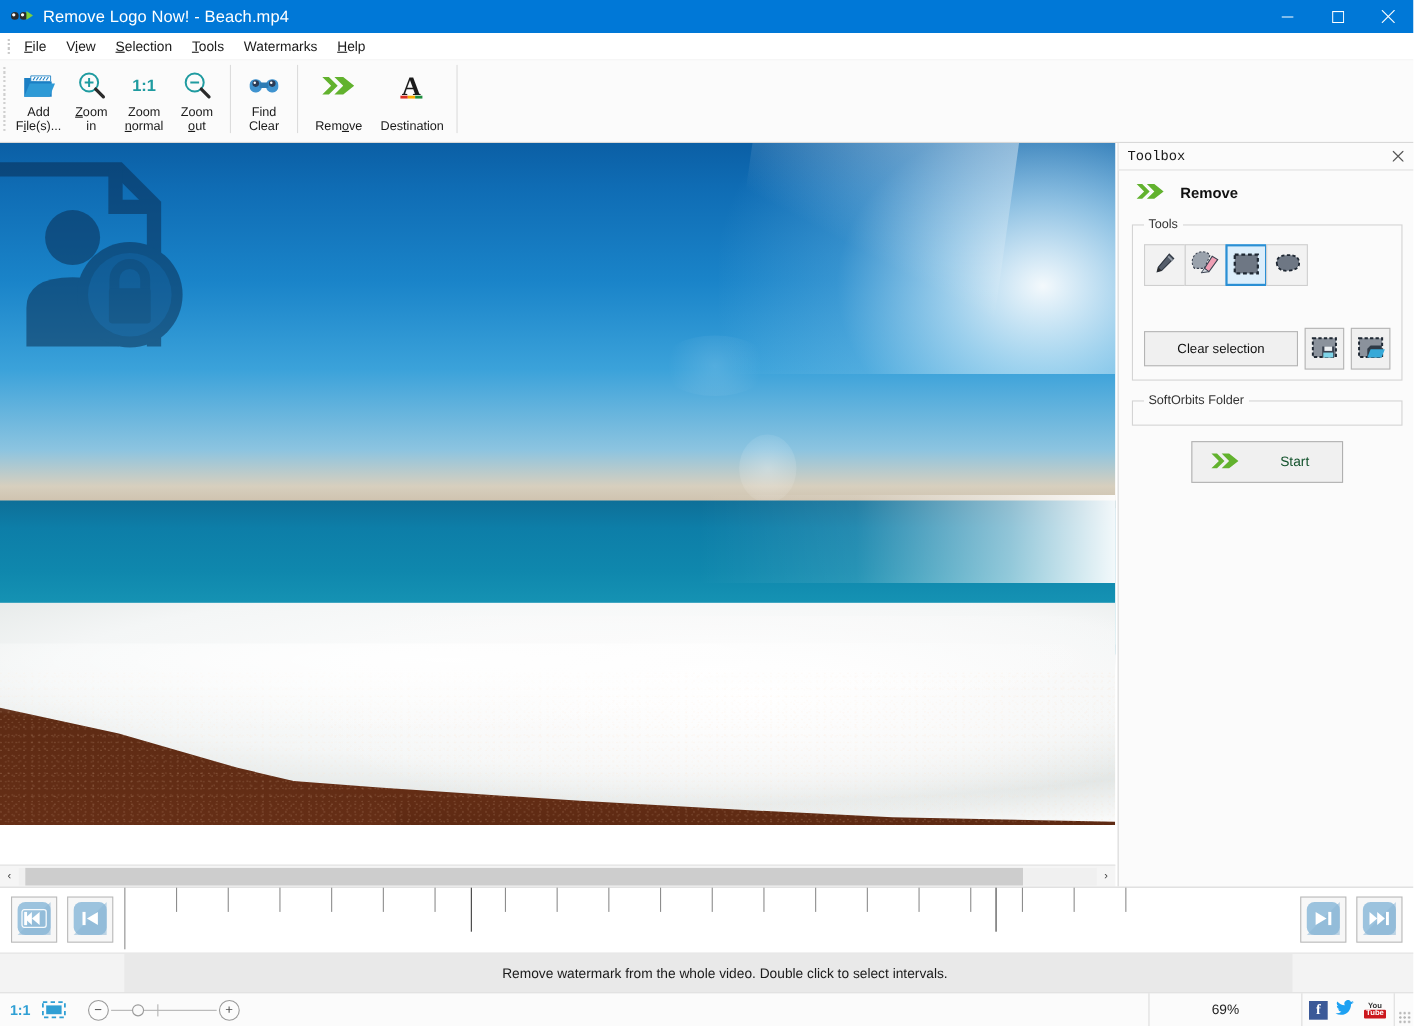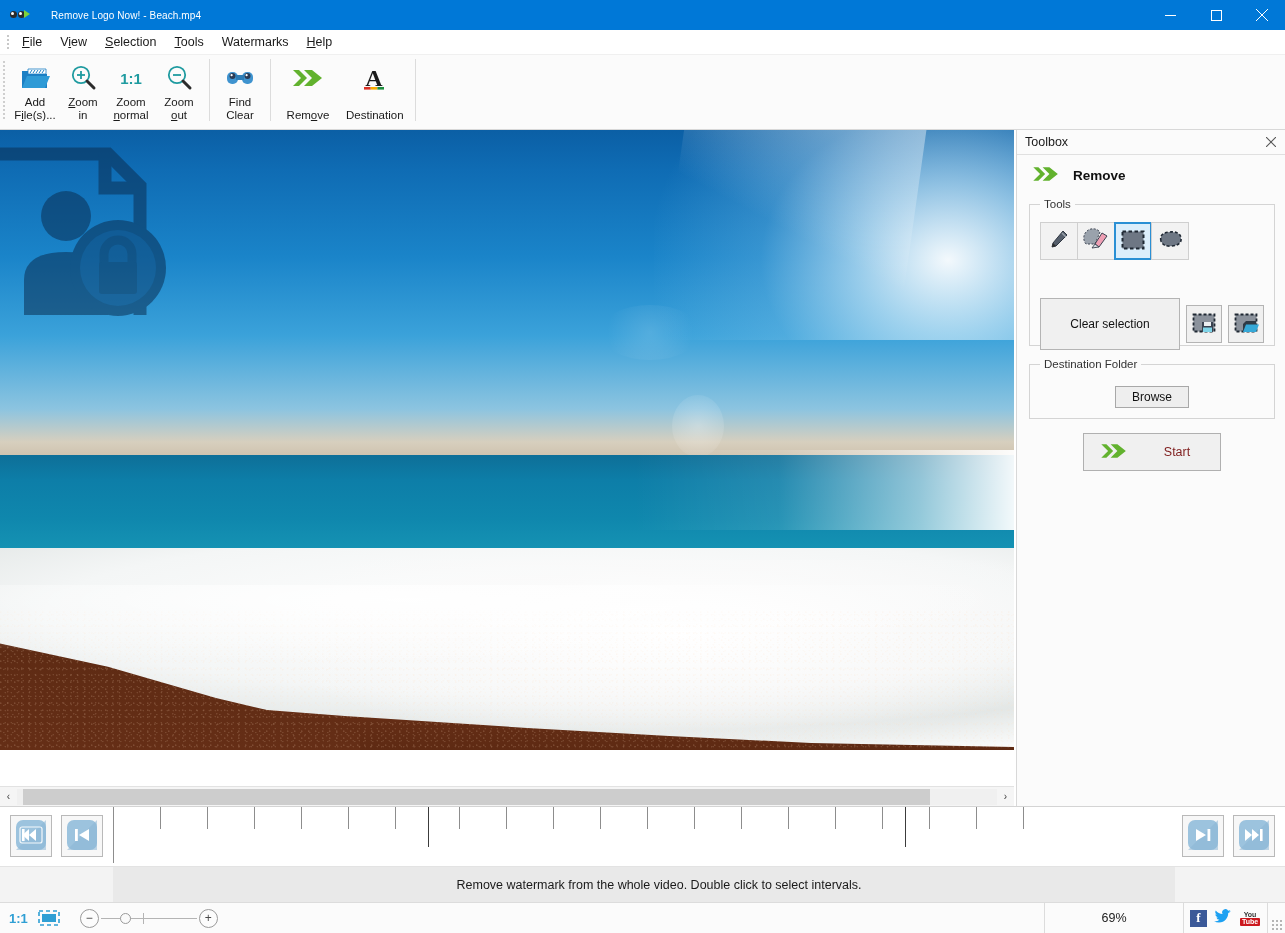--- a/index.html
+++ b/index.html
@@ -20,21 +20,21 @@
   .tb-icon { width: 22px; height: 16px; margin-left: 9px; position: relative; }
   .tb-icon .eyeball { position:absolute; width:7px; height:7px; border-radius:50%;
         background:#2b2b2b; top:4px; }
   .tb-icon .eyeball.l { left:1px; } .tb-icon .eyeball.r { left:9px; }
   .tb-icon .glint { position:absolute; width:3px; height:3px; border-radius:50%;
         background:#fff; top:5px; }
   .tb-icon .glint.l { left:2px; } .tb-icon .glint.r { left:10px; }
   .tb-icon .swoosh { position:absolute; left:15px; top:3px; width:0; height:0;
         border-left:6px solid #7dd13b; border-top:4px solid transparent;
         border-bottom:4px solid transparent; }
-  .tb-title { color:#fff; font-size:10px; margin-left:20px; letter-spacing:0.1px; }
+  .tb-title { color:#fff; font-size:15px; margin-left:8px; letter-spacing:0.1px; }
   .win-controls { position:absolute; right:0; top:0; height:30px; display:flex; }
   .win-btn { width:46px; height:30px; display:flex; align-items:center;
         justify-content:center; color:#fff; }
   .win-btn svg { display:block; }
 
   
   .menubar {
     position:absolute; left:0; top:30px; width:1285px; height:25px;
     background:#ffffff; display:flex; align-items:center;
     border-bottom:1px solid #f0f0f0;
@@ -171,21 +171,21 @@
 
   
   .toolbox {
     position:absolute; left:1016px; top:130px; width:269px; height:676px;
     background:#fbfbfb; border-left:1px solid #d8d8d8;
   }
   .tbx-header {
     height:25px; display:flex; align-items:center; justify-content:space-between;
     padding:0 6px 0 8px; border-bottom:1px solid #e0e0e0; background:#fbfbfb;
   }
-  .tbx-header .t { font-size:12.5px; color:#1a1a1a; }
+  .tbx-header .t { font-size:12.5px; color:#1a1a1a;font-family:Liberation Mono, monospace; }
   .tbx-close { color:#444; font-size:13px; width:16px; height:16px; display:flex;
         align-items:center; justify-content:center; }
   .tbx-body { padding:8px 10px 0 12px; }
   .tbx-title-row { display:flex; align-items:center; gap:10px; margin-bottom:10px; }
   .tbx-title-row .txt { font-weight:bold; font-size:13.5px; color:#111; }
 
   fieldset.grp {
     border:1px solid #d4d4d4; border-radius:0; margin:0 0 12px 0;
     padding:6px 10px 10px 10px;
   }
@@ -193,21 +193,21 @@
 
   .tool-row { display:flex; margin-top:6px; }
   .tool-btn {
     width:38px; height:38px; border:1px solid #cfcfcf; background:#f2f2f2;
     display:flex; align-items:center; justify-content:center; margin-right:-1px;
   }
   .tool-btn.active { border:2px solid #2a8fd4; background:#dceefb; }
 
   .sel-row { display:flex; align-items:center; gap:6px; margin-top:38px; }
   .clear-sel-btn {
-    flex:1; height:52px; border:1px solid #b4b4b4; background:#f0f0f0;
+    flex:1; height:32px; border:1px solid #b4b4b4; background:#f0f0f0;
     font-size:12px; color:#111; display:flex; align-items:center; justify-content:center;
   }
   .icon-btn {
     width:36px; height:38px; border:1px solid #b4b4b4; background:#f0f0f0;
     display:flex; align-items:center; justify-content:center;
   }
 
   .dest-input {
     width:100%; height:42px; border:1px solid #8a8a8a; background:#f0f0f0;
     font-size:12px; color:#111; padding:4px 6px; font-family:"Liberation Sans", sans-serif;
@@ -216,21 +216,21 @@
   .browse-row { display:flex; justify-content:center; margin-top:10px; }
   .browse-btn {
     width:74px; height:22px; border:1px solid #a8a8a8; background:#eeeeee;
     font-size:12px; color:#111; display:flex; align-items:center; justify-content:center;
   }
   .start-row { display:flex; justify-content:center; margin-top:14px; }
   .start-btn {
     width:138px; height:38px; border:1px solid #b0b0b0; background:#f0f0f0;
     display:flex; align-items:center; gap:10px; padding-left:14px;
   }
-  .start-btn .lab { flex:1; text-align:center; font-size:12.5px; color:#7f1d1d; margin-left:-6px; }
+  .start-btn .lab { flex:1; text-align:center; font-size:12.5px; color:#14532d; margin-left:-6px; }
 
   
   .timeline {
     position:absolute; left:0; top:806px; width:1285px; height:60px;
     background:#ffffff; border-top:1px solid #d4d4d4;
   }
   .tl-left-btns { position:absolute; left:10px; top:8px; display:flex; gap:9px; }
   .tl-right-btns { position:absolute; right:10px; top:8px; display:flex; gap:9px; }
   .tl-btn {
     width:42px; height:42px; border:1px solid #b9b9b9; background:#f7f7f7;
@@ -585,24 +585,21 @@
                 <rect x="2.5" y="2.5" width="21" height="17" fill="#8b929c" stroke="#1f2833" stroke-width="1.8" stroke-dasharray="3,2"></rect>
                 <path d="M10 12 L13 9 L23 9 L23 20 L10 20 Z" fill="#2f3a46"></path>
                 <path d="M10 20 L13 12.5 L26 12.5 L23 20 Z" fill="#36a9d8"></path>
               </svg>
             </span>
           </div>
         </div>
       </fieldset>
 
       <fieldset class="grp">
-        <legend>Destination Folder</legend>
-        <div class="browse-row">
-          <div class="browse-btn">Browse</div>
-        </div>
+        <legend>SoftOrbits Folder</legend>
       </fieldset>
 
       <div class="start-row">
         <div class="start-btn">
           <span>
             <svg width="32" height="22" viewBox="0 0 36 26">
               <path d="M3 5 L11 13 L3 21 L9 21 L17 13 L9 5 Z" fill="#62b22e"></path>
               <path d="M14 5 L22 13 L14 21 L22 21 L32 13 L22 5 Z" fill="#62b22e"></path>
             </svg>
           </span>

